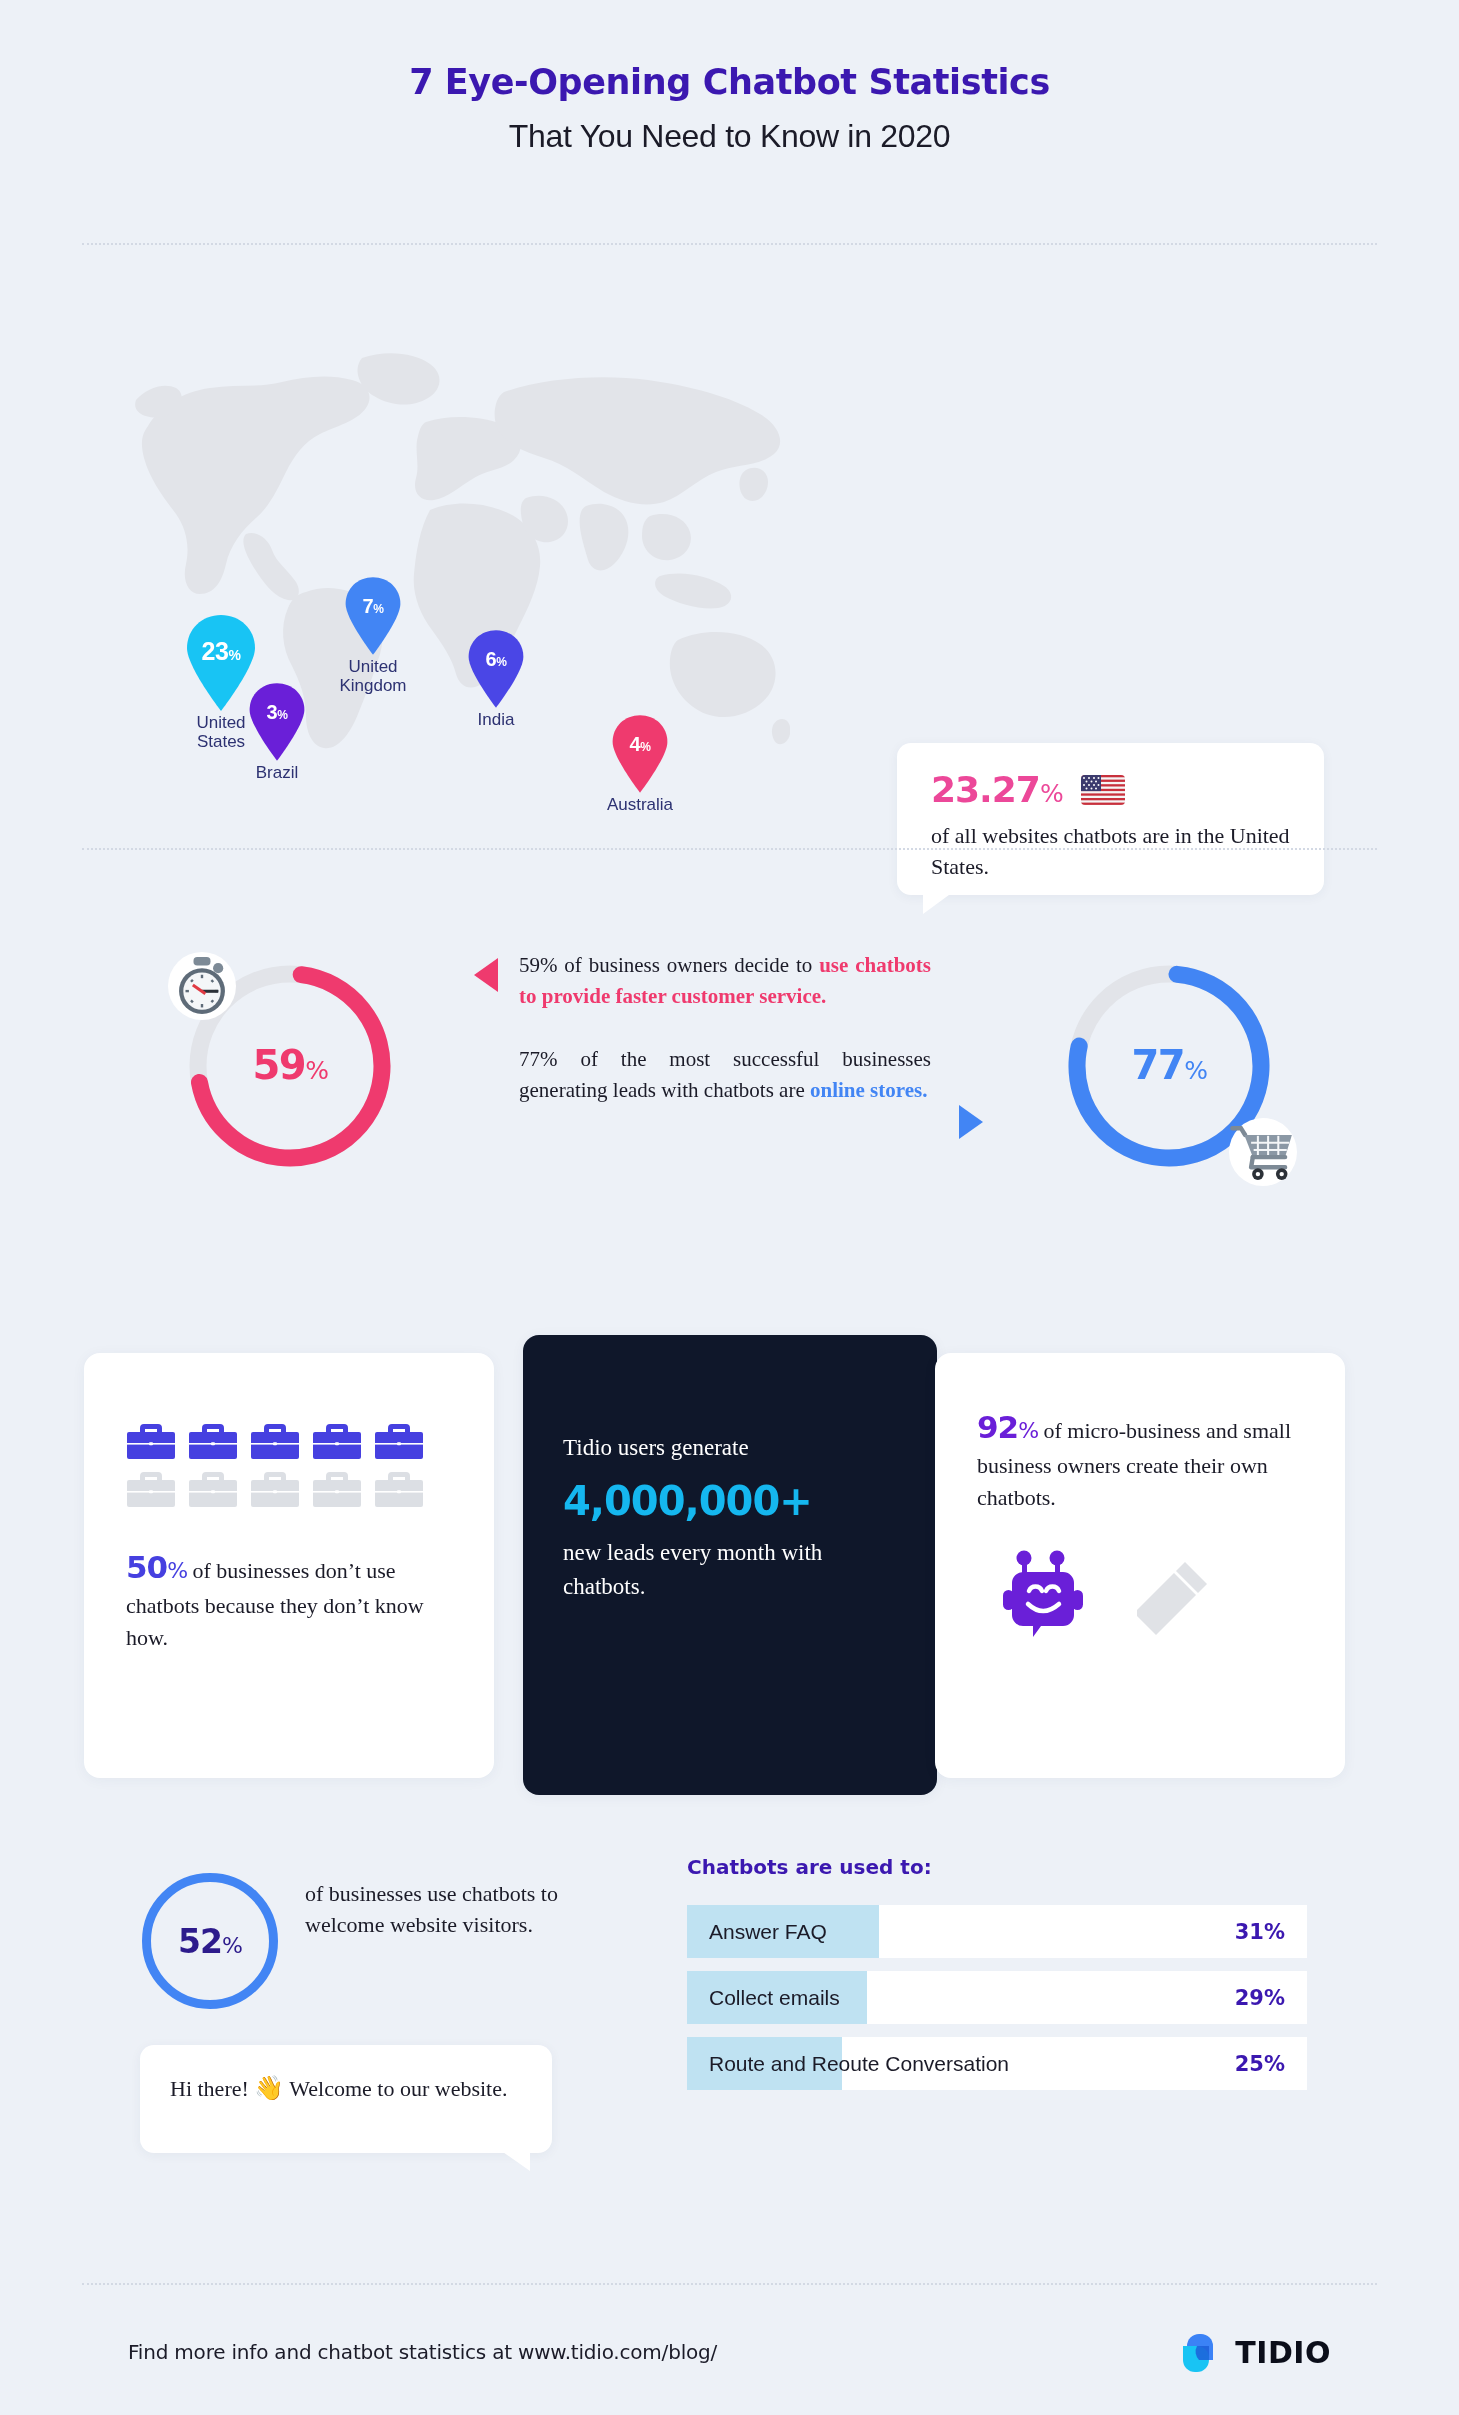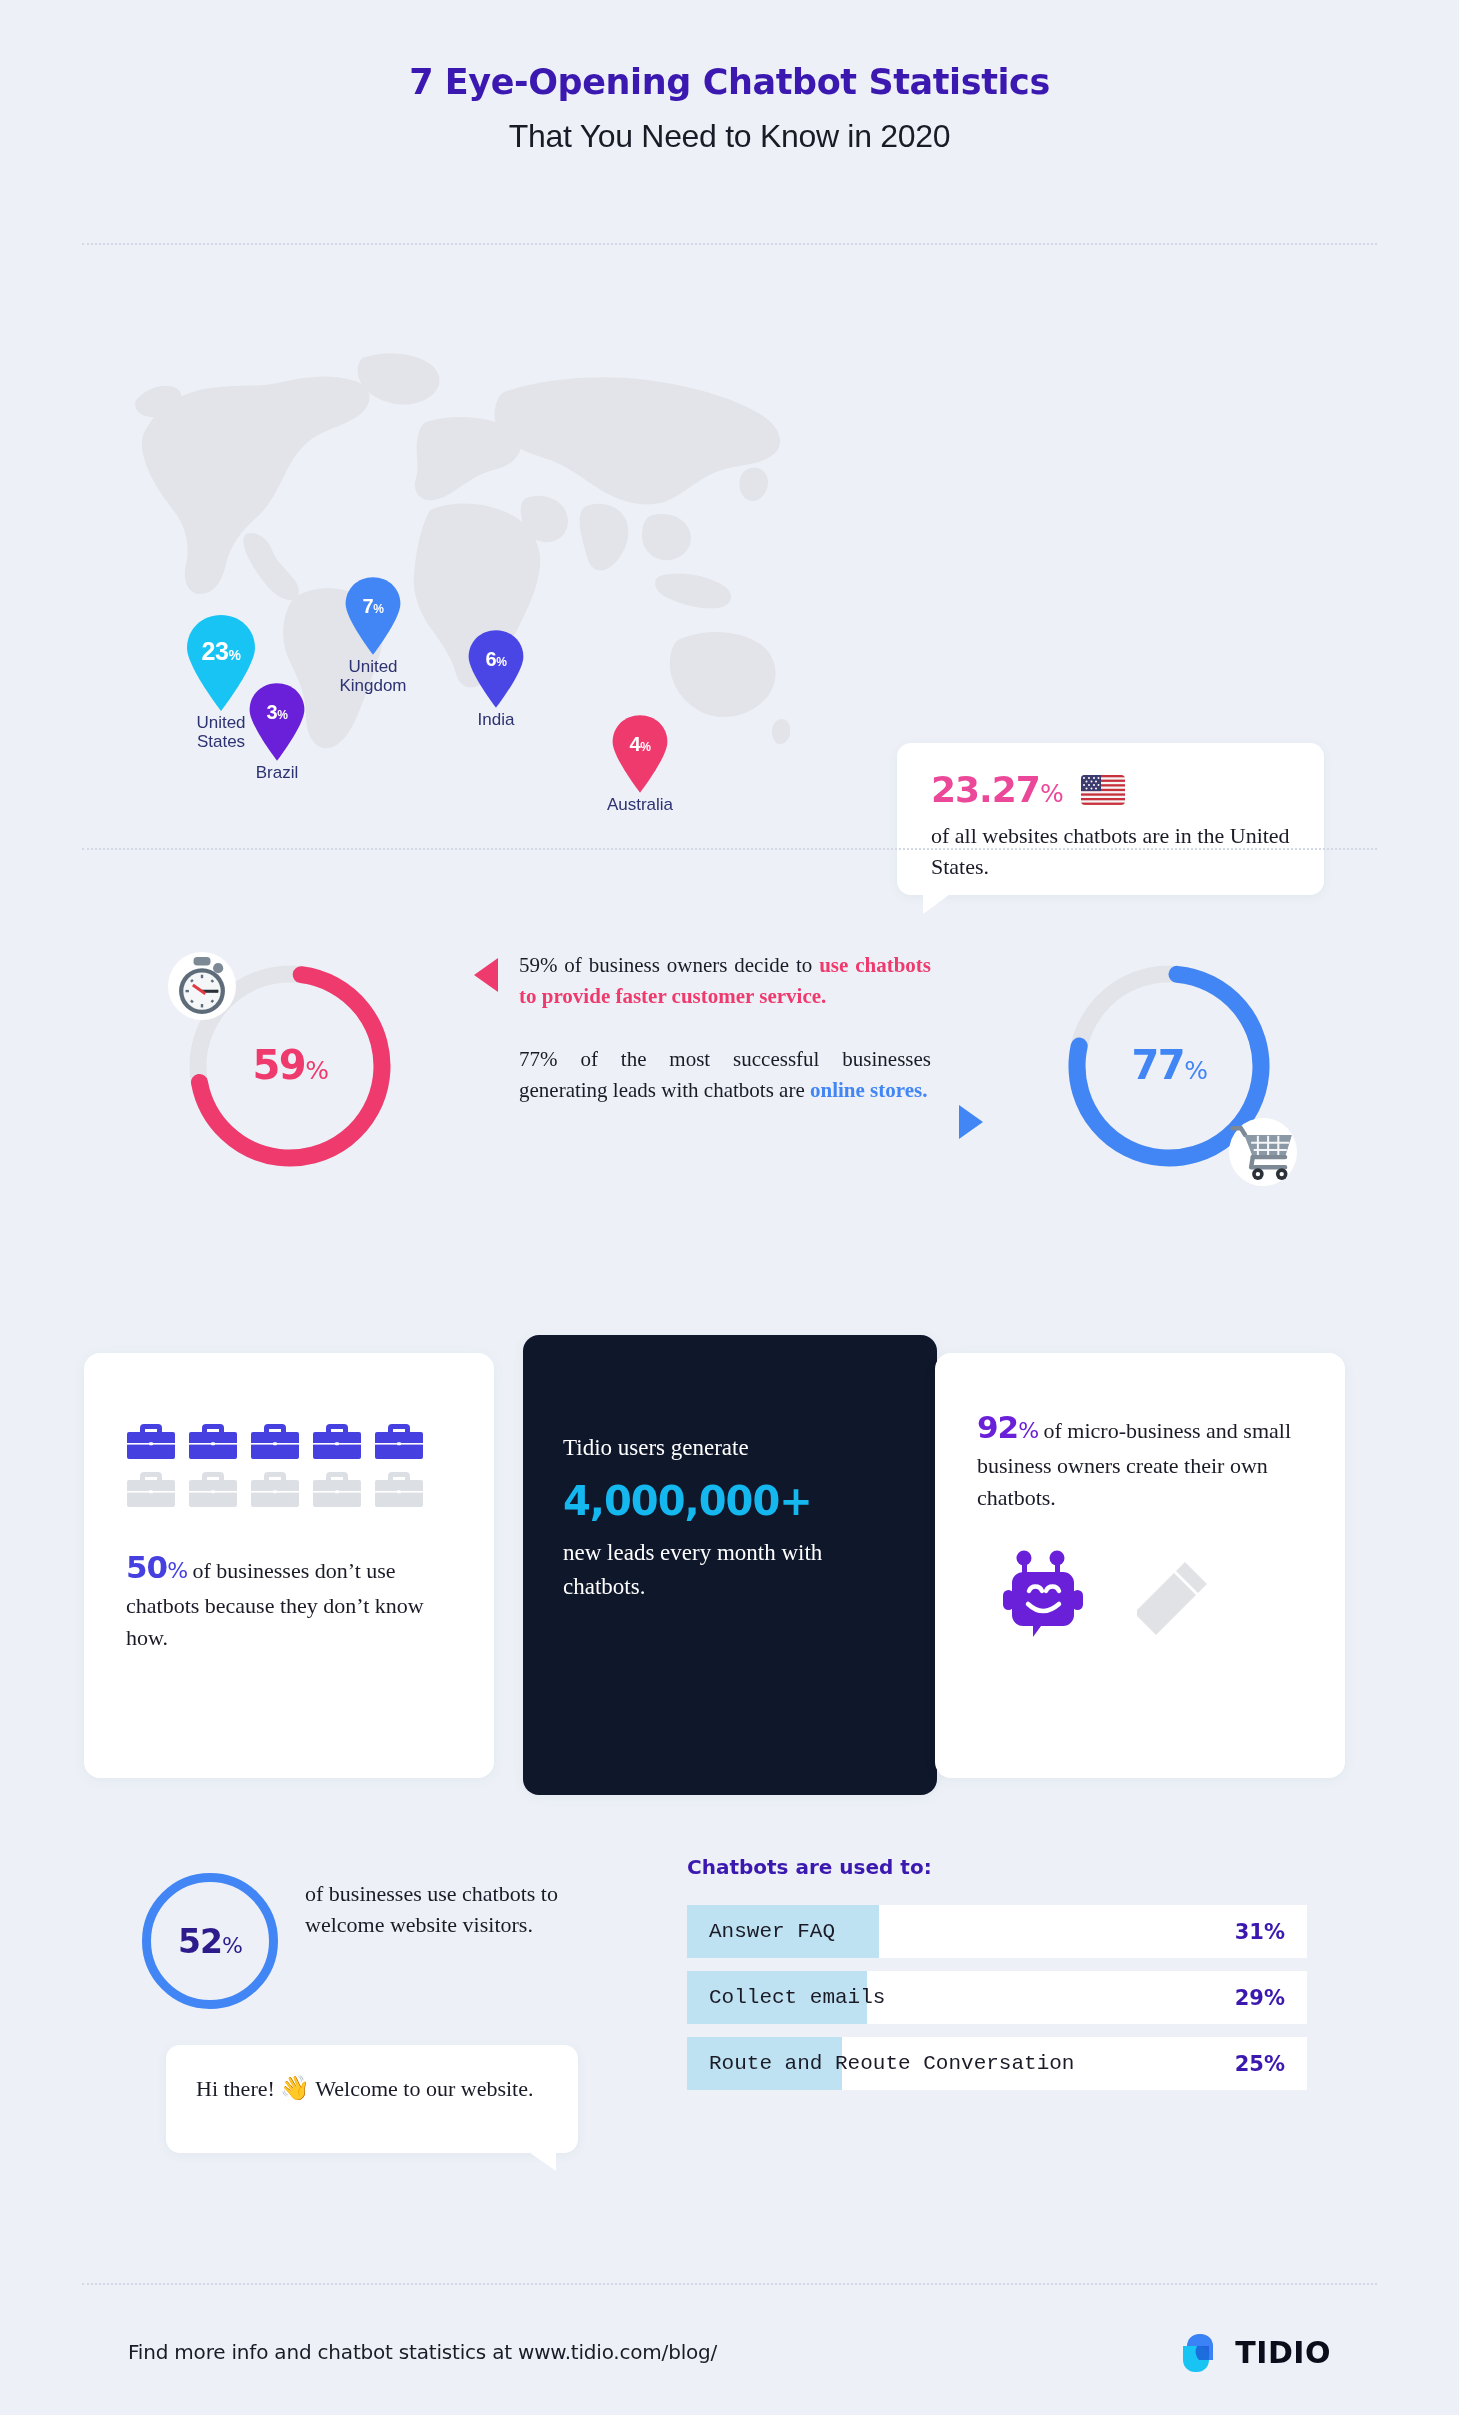--- a/index.html
+++ b/index.html
@@ -233,21 +233,20 @@
   .ring52 span .pc { font-size: 22px; font-weight: normal; }
   .welcome-text {
     position: absolute; left: 305px; top: 23px; width: 260px;
     font-family: "Liberation Serif", serif;
     font-size: 22px; line-height: 1.42; color: #1b1b28;
   }
   #chat-bubble {
     left: 140px; top: 190px;
     width: 412px; height: 108px;
     padding: 26px 30px 0 30px;
-    margin-left: 26px;
   }
   #chat-bubble::after {
     right: 22px; bottom: -18px;
     border-left: 30px solid transparent;
     border-right: 0 solid transparent;
     border-top: 21px solid #fff;
   }
   .chat-text {
     font-family: "Liberation Serif", serif;
     font-size: 22px; line-height: 1.45; color: #1b1b28;
@@ -266,21 +265,21 @@
     background: #fff;
     margin-bottom: 13px;
     display: flex; align-items: center;
   }
   .bar-fill {
     position: absolute; left: 0; top: 0; bottom: 0;
     background: #bfe2f2;
   }
   .bar-label {
     position: relative;
-    font-family: Liberation Mono, monospace;
+    font-family: Liberation Sans, sans-serif;
     font-size: 21px; color: #1b1b28;
     padding-left: 22px; z-index: 2; white-space: nowrap;
   }
   .bar-value {
     position: absolute; right: 22px;
     font-family: "DejaVu Sans", sans-serif;
     font-size: 21px; font-weight: bold; color: #3B18B0; z-index: 2;
   }
 
   

